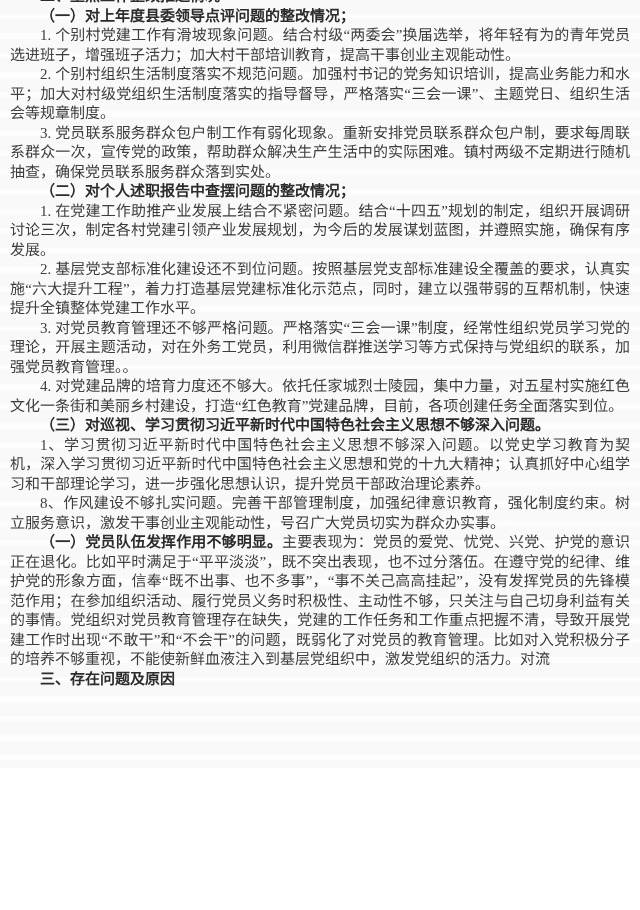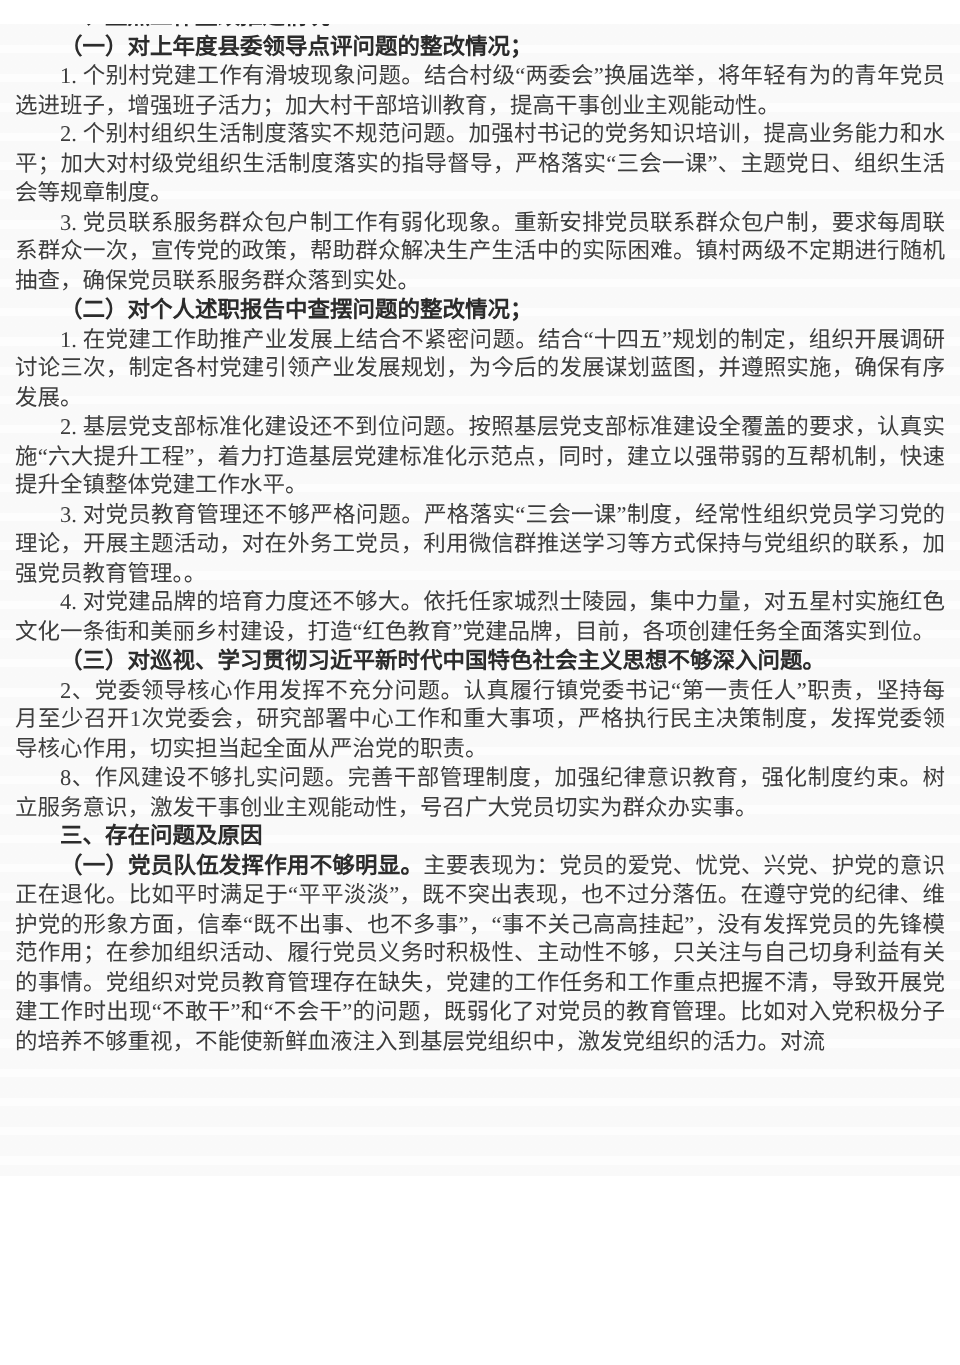--- a/index.html
+++ b/index.html
@@ -4,21 +4,21 @@
 <style>
   html, body {
     margin: 0;
     padding: 0;
     background: #ffffff;
   }
   .page {
     position: relative;
     width: 640px;
     height: 768px;
-    margin: 16px auto;
+    margin: 0 auto;
     overflow: hidden;
     background: #fdfdfd;
     
     background-image: repeating-linear-gradient(
       to bottom,
       rgba(0,0,0,0.016) 0px, rgba(0,0,0,0.016) 14px,
       rgba(0,0,0,0) 14px, rgba(0,0,0,0) 19.5px
     );
     font-family: "Liberation Serif", "DejaVu Serif", serif;
   }
@@ -72,23 +72,23 @@
       <p class="para heading">（一）对上年度县委领导点评问题的整改情况；</p>
       <p class="para body">1. 个别村党建工作有滑坡现象问题。结合村级“两委会”换届选举，将年轻有为的青年党员选进班子，增强班子活力；加大村干部培训教育，提高干事创业主观能动性。</p>
       <p class="para body">2. 个别村组织生活制度落实不规范问题。加强村书记的党务知识培训，提高业务能力和水平；加大对村级党组织生活制度落实的指导督导，严格落实“三会一课”、主题党日、组织生活会等规章制度。</p>
       <p class="para body">3. 党员联系服务群众包户制工作有弱化现象。重新安排党员联系群众包户制，要求每周联系群众一次，宣传党的政策，帮助群众解决生产生活中的实际困难。镇村两级不定期进行随机抽查，确保党员联系服务群众落到实处。</p>
       <p class="para heading">（二）对个人述职报告中查摆问题的整改情况；</p>
       <p class="para body">1. 在党建工作助推产业发展上结合不紧密问题。结合“十四五”规划的制定，组织开展调研讨论三次，制定各村党建引领产业发展规划，为今后的发展谋划蓝图，并遵照实施，确保有序发展。</p>
       <p class="para body">2. 基层党支部标准化建设还不到位问题。按照基层党支部标准建设全覆盖的要求，认真实施“六大提升工程”，着力打造基层党建标准化示范点，同时，建立以强带弱的互帮机制，快速提升全镇整体党建工作水平。</p>
       <p class="para body">3. 对党员教育管理还不够严格问题。严格落实“三会一课”制度，经常性组织党员学习党的理论，开展主题活动，对在外务工党员，利用微信群推送学习等方式保持与党组织的联系，加强党员教育管理。。</p>
       <p class="para body">4. 对党建品牌的培育力度还不够大。依托任家城烈士陵园，集中力量，对五星村实施红色文化一条街和美丽乡村建设，打造“红色教育”党建品牌，目前，各项创建任务全面落实到位。</p>
       <p class="para heading">（三）对巡视、学习贯彻习近平新时代中国特色社会主义思想不够深入问题。</p>
-      <p class="para body">2、党委领导核心作用发挥不充分问题。认真履行镇党委书记“第一责任人”职责，坚持每月至少召开1次党委会，研究部署中心工作和重大事项，严格执行民主决策制度，发挥党委领导核心作用，切实担当起全面从严治党的职责。</p>
+      <p class="para body">1、学习贯彻习近平新时代中国特色社会主义思想不够深入问题。以党史学习教育为契机，深入学习贯彻习近平新时代中国特色社会主义思想和党的十九大精神；认真抓好中心组学习和干部理论学习，进一步强化思想认识，提升党员干部政治理论素养。</p>
       <p class="para body">8、作风建设不够扎实问题。完善干部管理制度，加强纪律意识教育，强化制度约束。树立服务意识，激发干事创业主观能动性，号召广大党员切实为群众办实事。</p>
+      <p class="para body"><b>（一）党员队伍发挥作用不够明显。</b>主要表现为：党员的爱党、忧党、兴党、护党的意识正在退化。比如平时满足于“平平淡淡”，既不突出表现，也不过分落伍。在遵守党的纪律、维护党的形象方面，信奉“既不出事、也不多事”，“事不关己高高挂起”，没有发挥党员的先锋模范作用；在参加组织活动、履行党员义务时积极性、主动性不够，只关注与自己切身利益有关的事情。党组织对党员教育管理存在缺失，党建的工作任务和工作重点把握不清，导致开展党建工作时出现“不敢干”和“不会干”的问题，既弱化了对党员的教育管理。比如对入党积极分子的培养不够重视，不能使新鲜血液注入到基层党组织中，激发党组织的活力。对流</p>
       <p class="para heading">三、存在问题及原因</p>
-      <p class="para body"><b>（一）党员队伍发挥作用不够明显。</b>主要表现为：党员的爱党、忧党、兴党、护党的意识正在退化。比如平时满足于“平平淡淡”，既不突出表现，也不过分落伍。在遵守党的纪律、维护党的形象方面，信奉“既不出事、也不多事”，“事不关己高高挂起”，没有发挥党员的先锋模范作用；在参加组织活动、履行党员义务时积极性、主动性不够，只关注与自己切身利益有关的事情。党组织对党员教育管理存在缺失，党建的工作任务和工作重点把握不清，导致开展党建工作时出现“不敢干”和“不会干”的问题，既弱化了对党员的教育管理。比如对入党积极分子的培养不够重视，不能使新鲜血液注入到基层党组织中，激发党组织的活力。对流</p>
     </div>
 
   <div class="footer">
     <span>剩余2页</span><span class="hint">下载后可查阅</span>
   </div>
 
 </div>
 
 </body></html>

